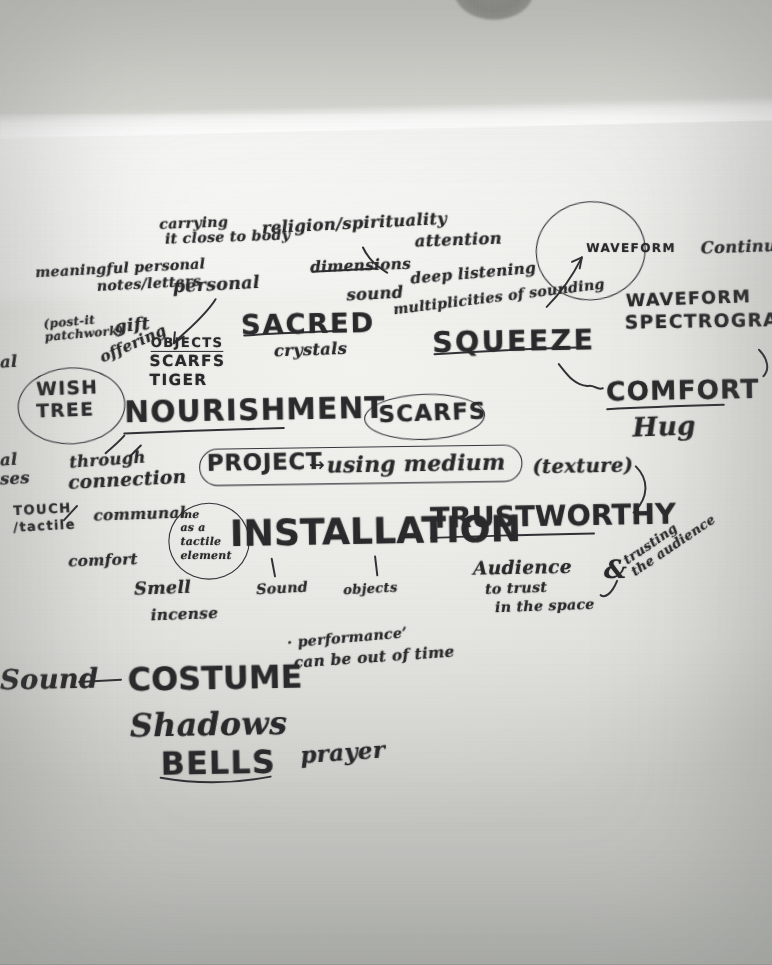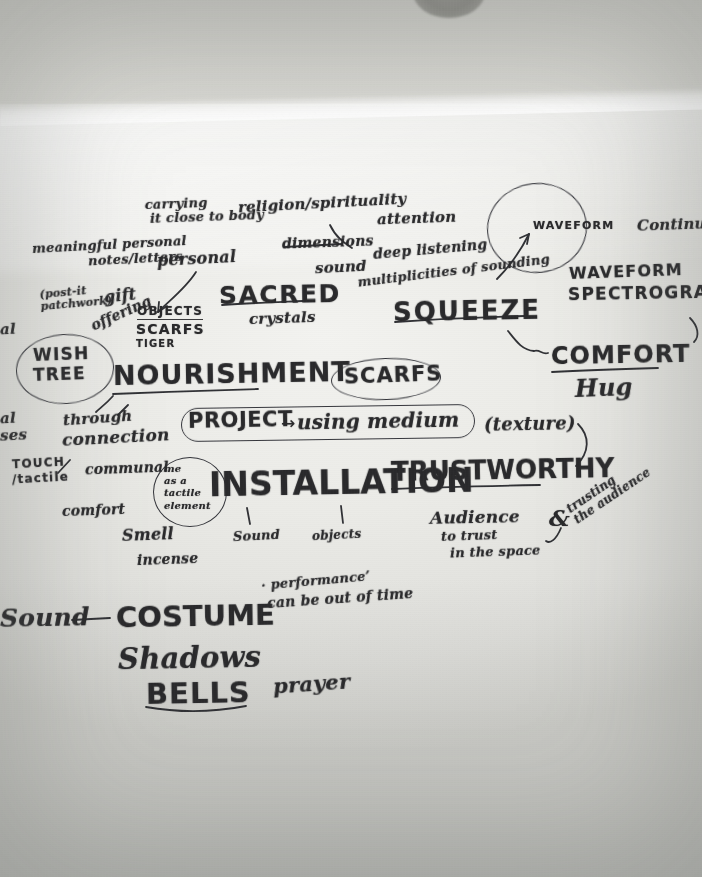--- a/index.html
+++ b/index.html
@@ -181,21 +181,21 @@
 patchwork)</div>
 
   <div class="ink scr" style="left:104px;top:288px;font-size:16px;transform:rotate(-6deg);">gift</div>
 
   <div class="ink scr" style="left:89px;top:306px;font-size:14px;transform:rotate(-24deg);">offering</div>
 
   <div class="ink caps ul-thin" style="left:137px;top:305px;font-size:12px;">OBJECTS</div>
 
   <div class="ink caps" style="left:136px;top:322px;font-size:14px;">SCARFS</div>
 
-  <div class="ink caps" style="left:136px;top:339px;font-size:10px;">TIGER</div>
+  <div class="ink caps" style="left:136px;top:339px;font-size:14px;">TIGER</div>
 
   <div class="ink caps" style="left:219px;top:282px;font-size:25px;letter-spacing:1.5px;transform:rotate(-1deg);">SACRED</div>
 
   <div class="ink scr" style="left:249px;top:311px;font-size:15px;transform:rotate(-2deg);">crystals</div>
 
   <div class="ink caps" style="left:393px;top:298px;font-size:26px;letter-spacing:2px;transform:rotate(-1deg);">SQUEEZE</div>
 
   <div class="ink caps" style="left:551px;top:343px;font-size:24px;letter-spacing:1px;transform:rotate(-1deg);">COMFORT</div>
 
   <div class="ink scr" style="left:575px;top:375px;font-size:24px;transform:rotate(-2deg);">Hug</div>

